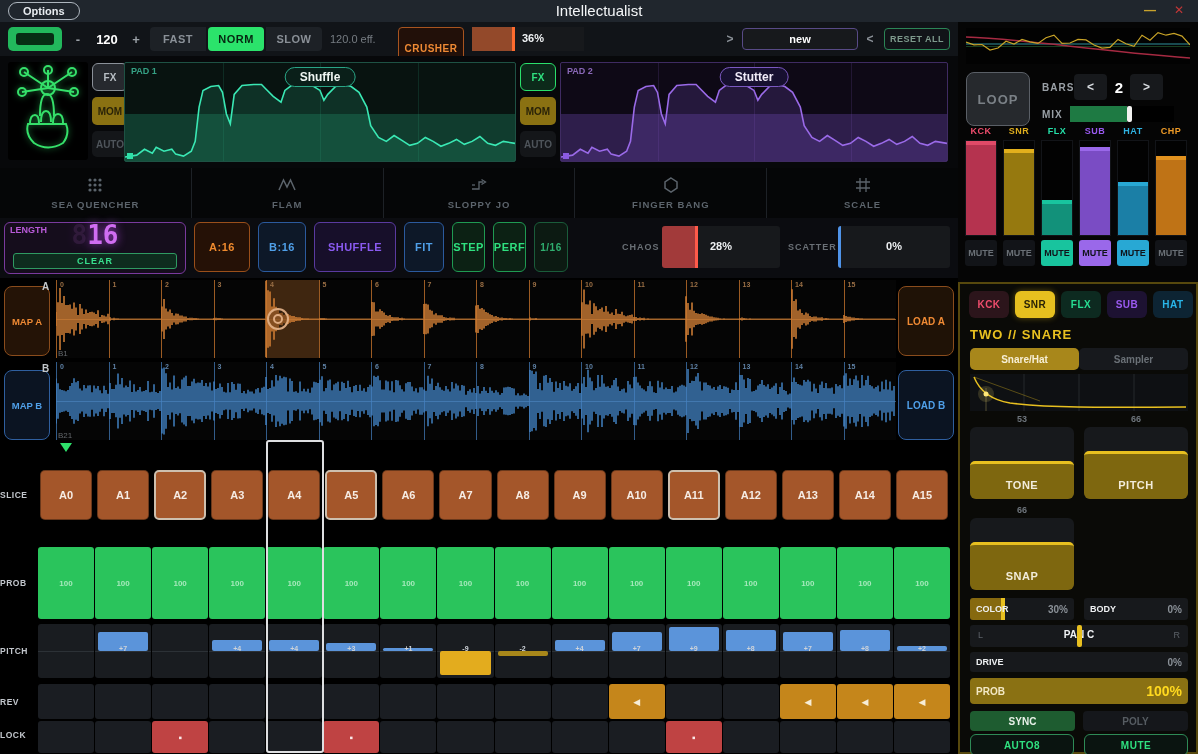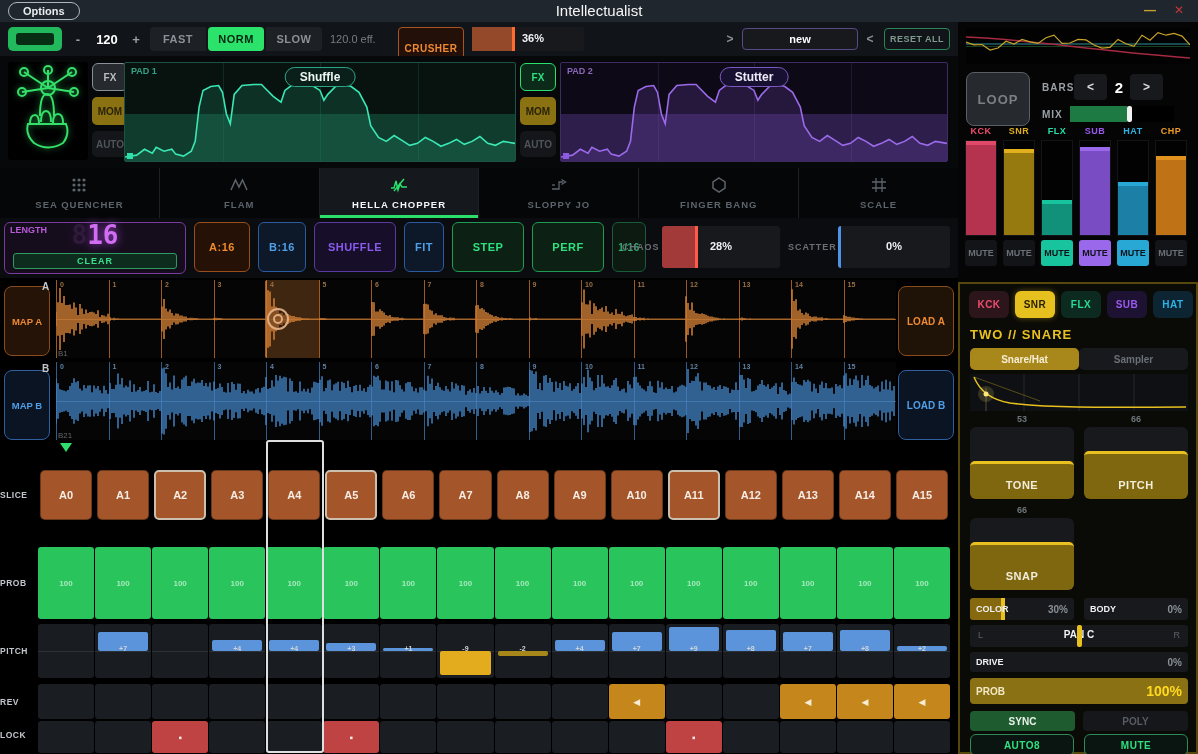--- a/index.html
+++ b/index.html
@@ -86,21 +86,21 @@
   color:#d06df2;text-shadow:0 0 10px #a040d0}
 #length-display .ghost{opacity:.14}
 #clear-btn{position:absolute;left:8px;right:8px;bottom:4px;height:16px;background:#0e2c1e;
   border:1px solid #2f9a62;border-radius:3px;color:#38e08e;font-size:9px;letter-spacing:1px}
 #ctrl-buttons{position:absolute;left:194px;top:4px;height:52px;display:flex;gap:8px}
 .cbtn{height:50px;border-radius:6px;font-size:11px;letter-spacing:.5px;display:flex;align-items:center;justify-content:center;font-weight:bold}
 .cbtn.orange{width:56px;background:#251106;border:1px solid #9a4f1a;color:#ef8a2e}
 .cbtn.blue{width:48px;background:#0d1828;border:1px solid #2b5a9e;color:#4f9fe8}
 .cbtn.bluesm{width:40px;background:#0d1828;border:1px solid #2b5a9e;color:#4f9fe8}
 .cbtn.purple{width:82px;background:#170f2a;border:1px solid #5a3aa0;color:#8a5af0}
-.cbtn.green{width:72px;background:#0c2114;border:1px solid #1f9a52;color:#2fe07f}
+.cbtn.green{width:33px;background:#0c2114;border:1px solid #1f9a52;color:#2fe07f}
 .cbtn.green-dim{width:34px;background:#0c1a12;border:1px solid #1a5c3a;color:#2fae6f;font-size:10px}
 .slider-lab{position:absolute;top:24px;font-size:9px;font-weight:bold;letter-spacing:1px;color:#6a7076}
 .hslider{position:absolute;top:8px;height:42px;background:#17191c;border-radius:3px;overflow:hidden}
 .hslider .fill{position:absolute;left:0;top:0;bottom:0}
 .hslider .handle{position:absolute;top:0;bottom:0;width:3px}
 .hslider .pct{position:absolute;left:0;right:0;top:14px;text-align:center;font-size:11px;font-weight:bold;color:#eef0f2}
 #chaos-label{left:622px}#chaos-slider{left:662px;width:118px}
 #chaos-slider .fill{width:28%;background:#a23a3a}#chaos-slider .handle{left:28%;background:#ff5a4a}
 #scatter-label{left:788px}#scatter-slider{left:838px;width:112px}
 #scatter-slider .handle{left:0;background:#4f93e8}
@@ -332,28 +332,20 @@
         </g>
       </svg>
       <span class="tablabel">SEA QUENCHER</span>
     </div>
     <div class="tab">
       <svg class="tabicon" viewBox="0 0 18 18">
         <path d="M1 14 L5.5 4 L9 11 L12.5 4 L17 14" fill="none" stroke="currentColor" stroke-width="1.5"></path>
       </svg>
       <span class="tablabel">FLAM</span>
     </div>
-    <div class="tab active">
-      <svg class="tabicon" viewBox="0 0 18 18">
-        <path d="M1 12 H4 L6 5 L8 14 L10 8 L12 11 H17" fill="none" stroke="currentColor" stroke-width="1.5"></path>
-        <path d="M4 15 L14 3" fill="none" stroke="currentColor" stroke-width="1.5"></path>
-      </svg>
-      <span class="tablabel">HELLA CHOPPER</span>
-      <div class="tabline"></div>
-    </div>
     <div class="tab">
       <svg class="tabicon" viewBox="0 0 18 18">
         <g stroke="currentColor" fill="none" stroke-width="1.3">
           <path d="M2 13 H9 V6 H13"></path>
           <path d="M11.5 3.5 L15.5 6 L11.5 8.5"></path>
           <path d="M2 9 H5"></path>
         </g>
       </svg>
       <span class="tablabel">SLOPPY JO</span>
     </div>

